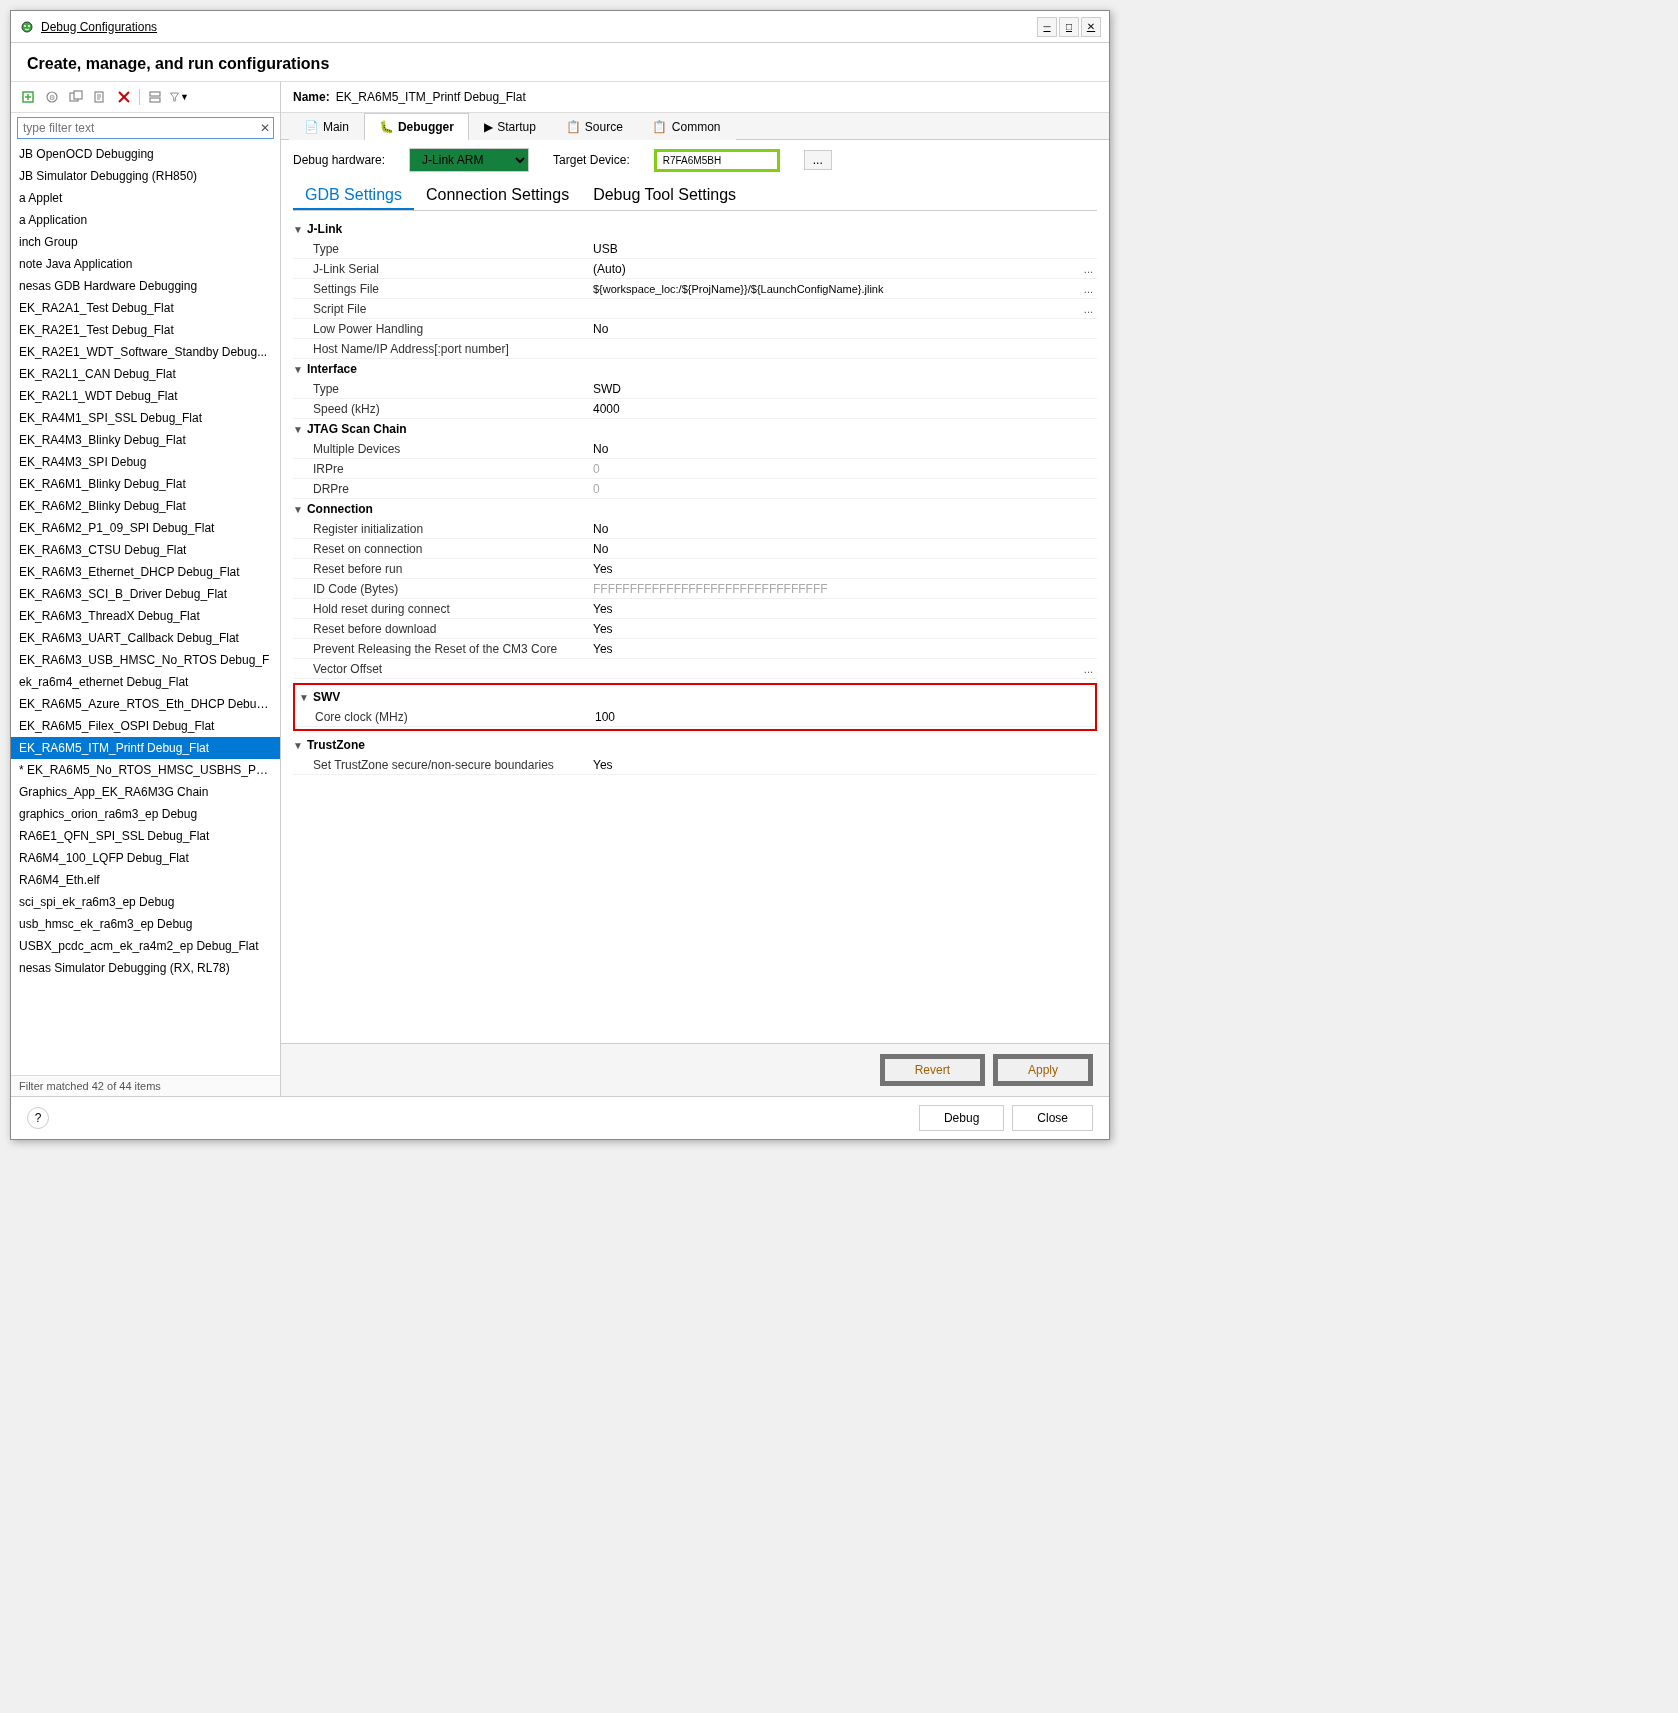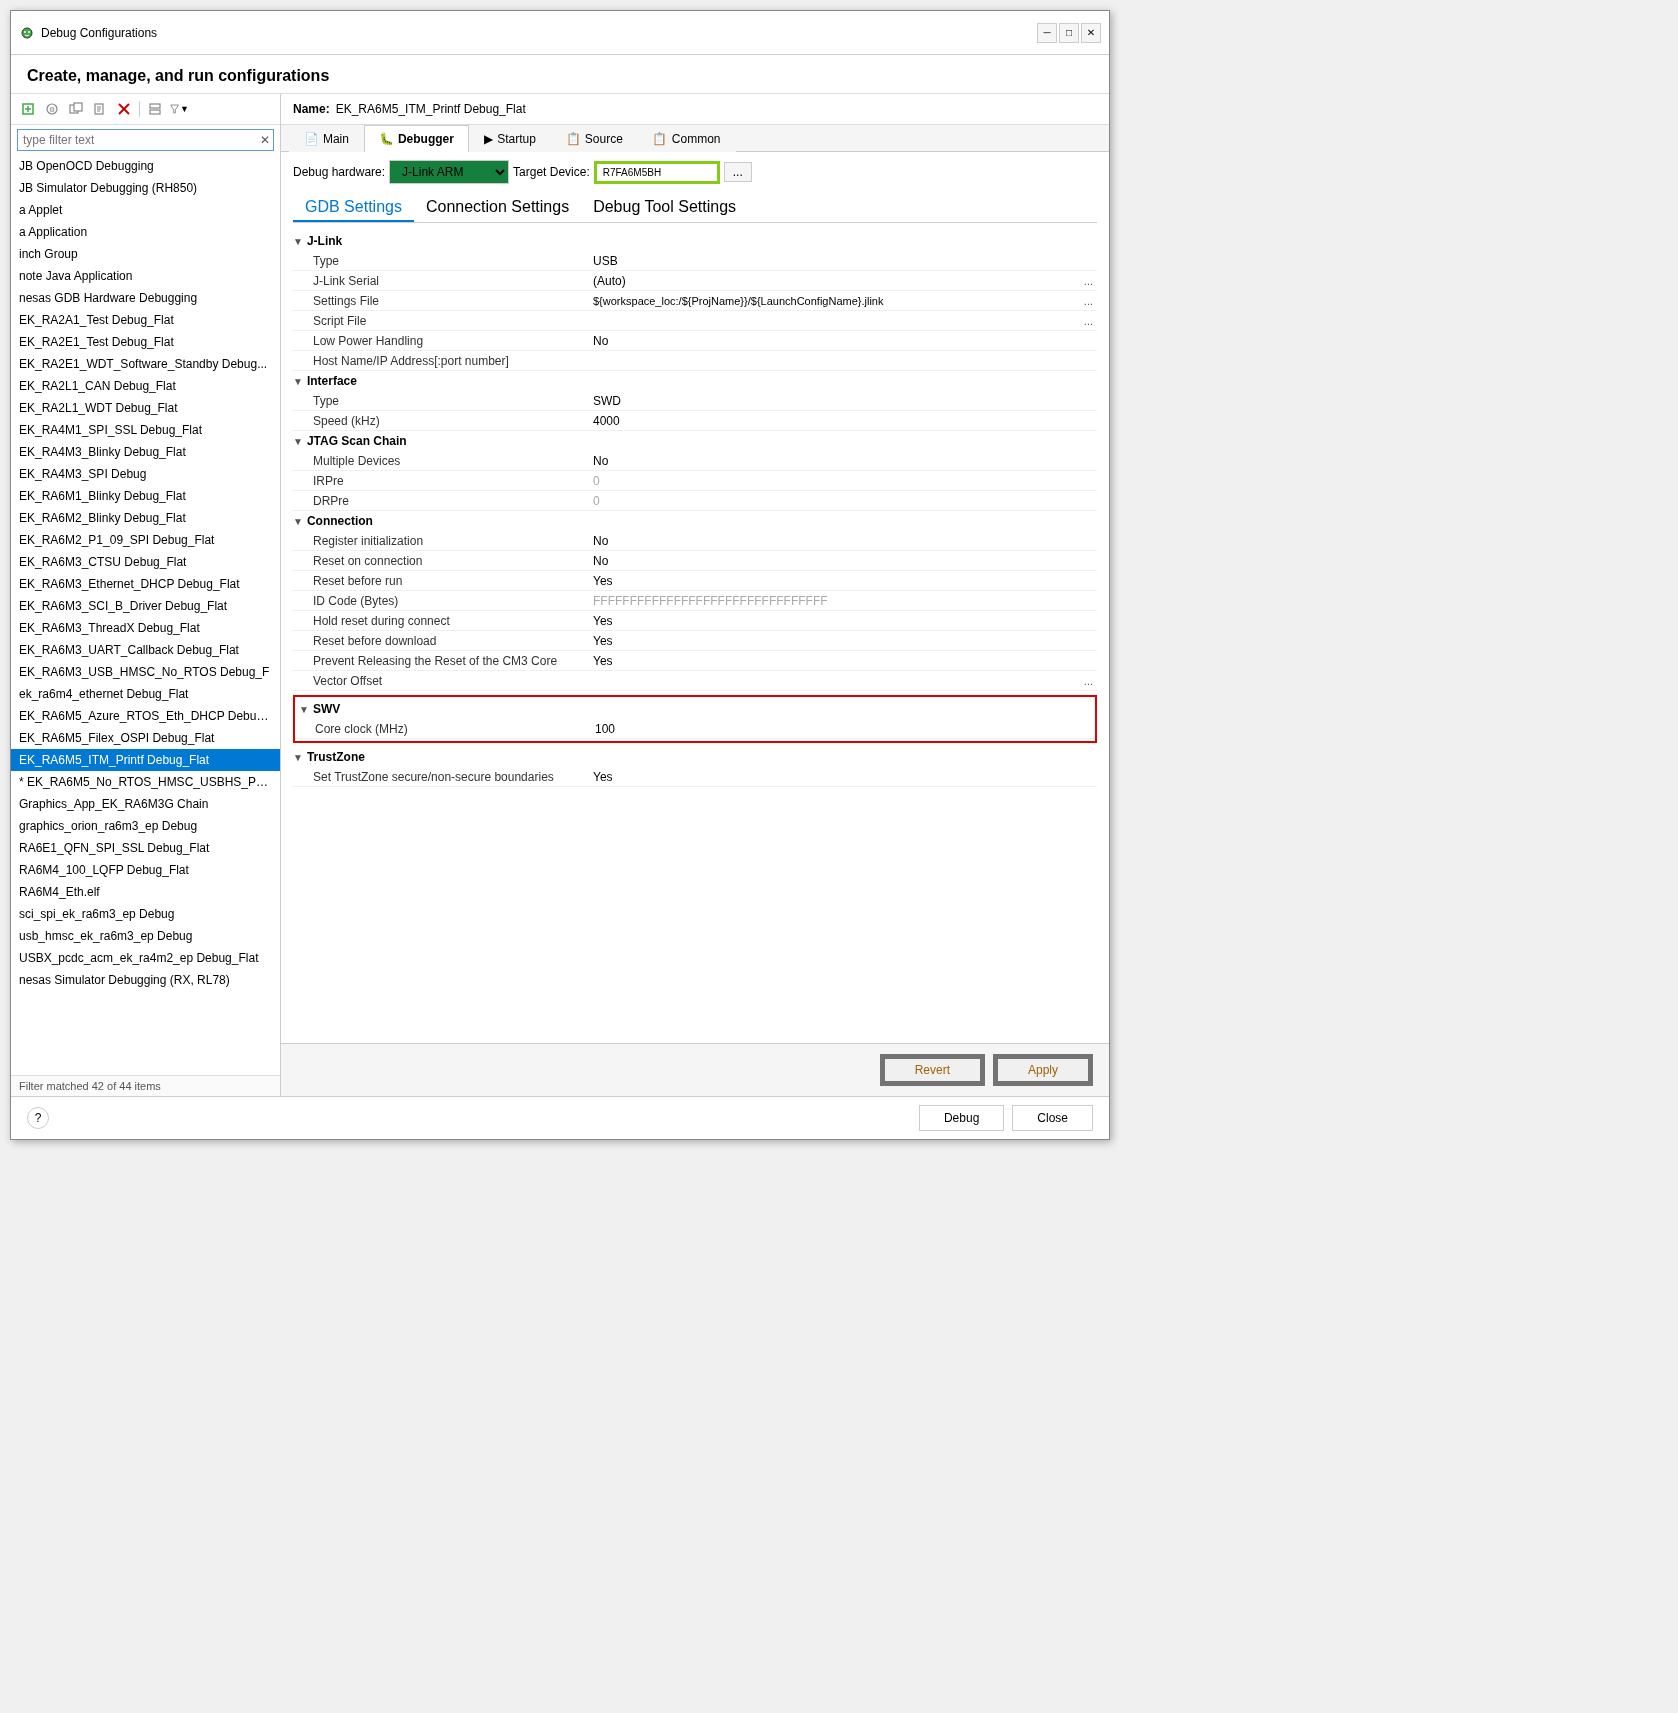--- a/index.html
+++ b/index.html
@@ -25,21 +25,22 @@
       flex-direction: column;
     }
 
     .title-bar {
       background: #fff;
       border-bottom: 1px solid #ccc;
       padding: 6px 8px;
       display: flex;
       align-items: center;
       justify-content: space-between;
-      height: 44px;
+      height: 32px;
+      text-decoration: underline;
     }
 
     .title-bar-left {
       display: flex;
       align-items: center;
       gap: 6px;
     }
 
     .title-bar-text {
       font-size: 12px;
@@ -227,21 +228,21 @@
 
     .config-area {
       flex: 1;
       overflow-y: auto;
       padding: 8px 12px;
     }
 
     .hw-row {
       display: flex;
       align-items: center;
-      gap: 4px;
+      gap: 24px;
       margin-bottom: 10px;
     }
 
     .hw-label { font-size: 12px; }
 
     .hw-select {
       padding: 3px 8px;
       border: 1px solid #ccc;
       font-size: 12px;
       background: #15803d;

